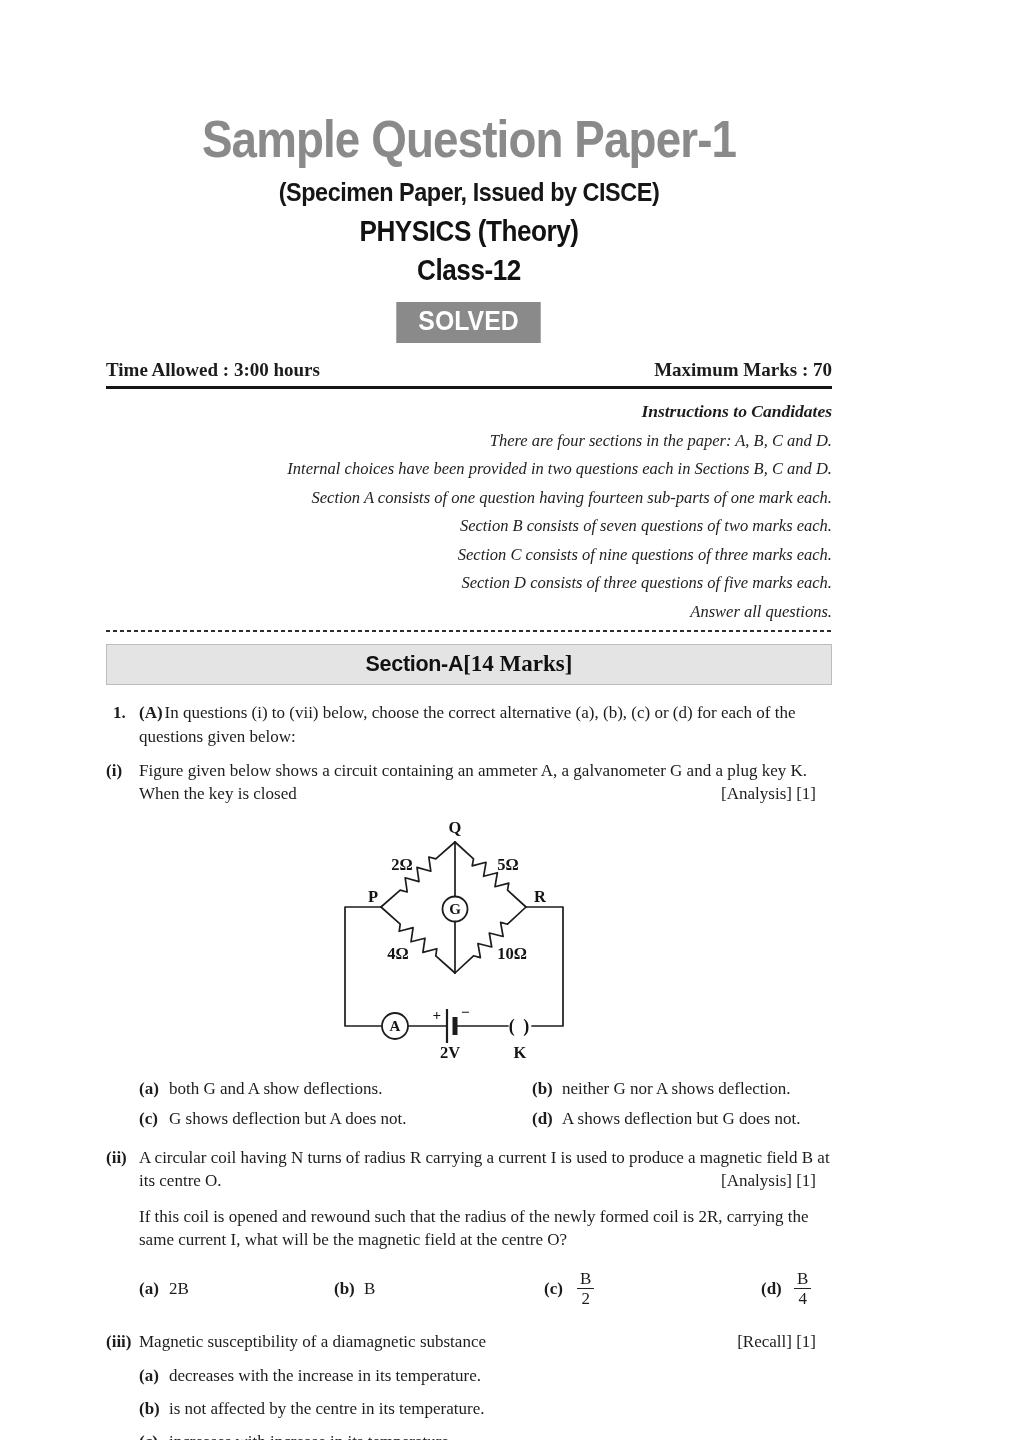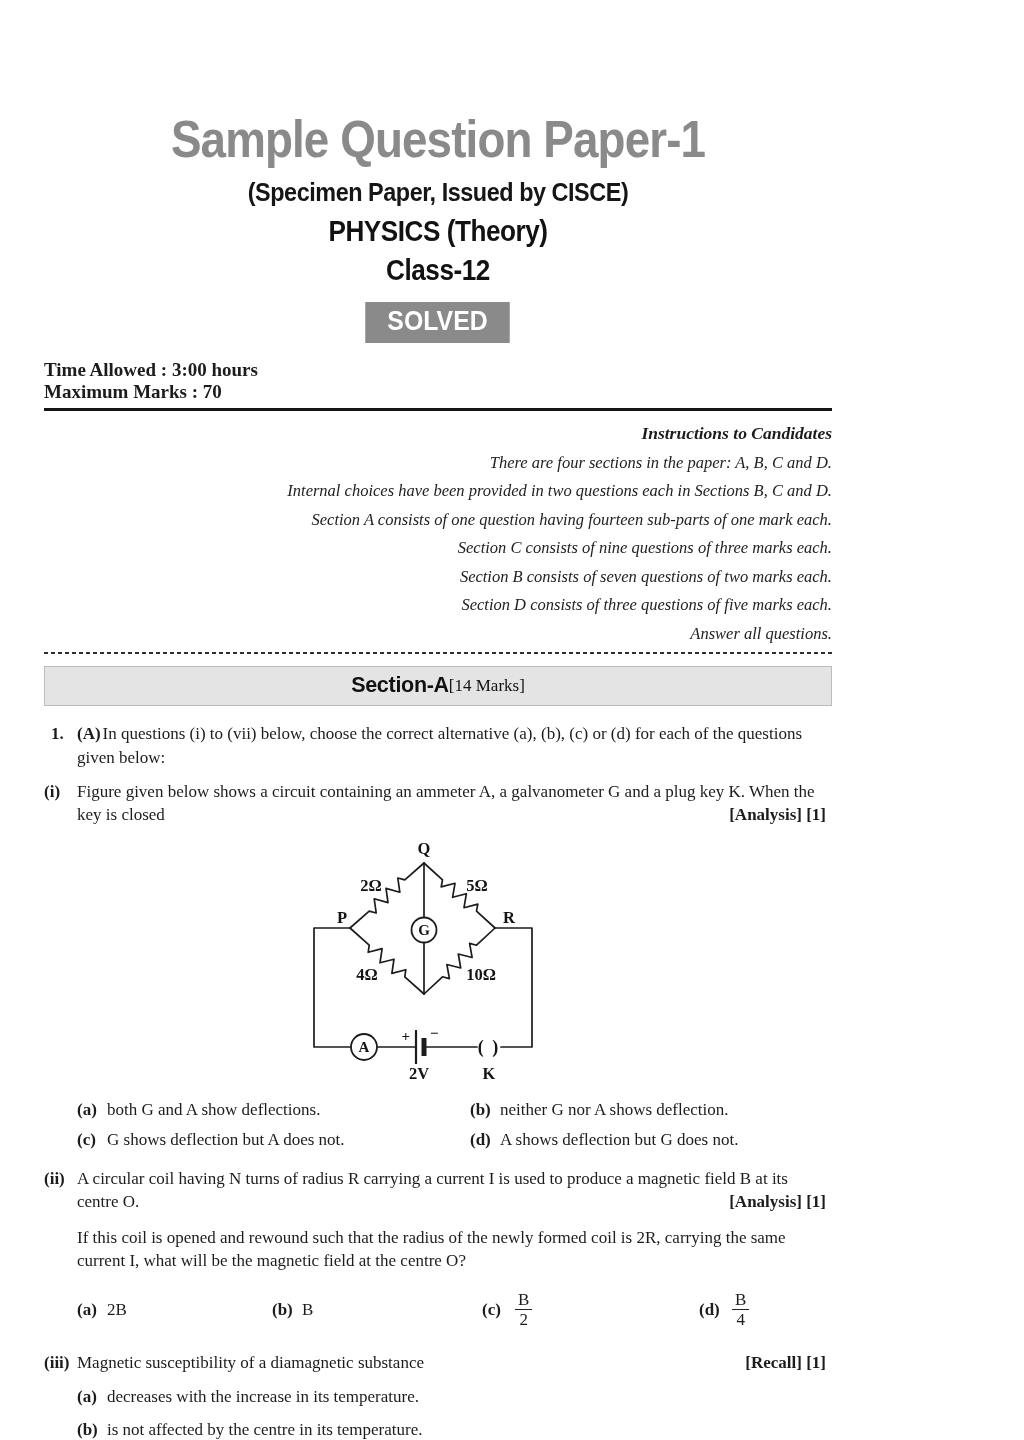--- a/index.html
+++ b/index.html
@@ -1,19 +1,19 @@
 <!DOCTYPE html>
 <html><head>
 <meta charset="utf-8">
 <style>
   * { margin:0; padding:0; box-sizing:border-box; }
   html,body { background:#ffffff; }
   .page {
     width:916px; height:1440px; background:#fff; position:relative;
-    padding:112px 84px 0 44px;
+    padding:112px 84px 0 106px;
     font-family:"Liberation Serif", serif; color:#1c1c1c; overflow:hidden;
   }
   
   .head { text-align:center; }
   .title {
     font-family:"Liberation Sans", sans-serif; font-weight:bold;
     font-size:52px; line-height:1.05; color:#8a8a8a;
     transform:scaleX(.88); transform-origin:center; letter-spacing:-1px;
     margin-bottom:10px;
   }
@@ -29,50 +29,50 @@
   }
   .grade { margin-bottom:15px; }
   .badge-wrap { display:flex; justify-content:center; margin-bottom:16px; }
   .badge {
     background:#8a8a8a; color:#fff; font-family:"Liberation Sans", sans-serif;
     font-weight:bold; font-size:27px; letter-spacing:0;
     padding:4px 24px 6px; transform:scaleX(.92);
   }
   .meta-row {
     display:flex; justify-content:space-between; align-items:baseline;
-    font-weight:bold; font-size:19px; margin-bottom:5px;flex-direction:column;
+    font-weight:bold; font-size:19px; margin-bottom:5px;
   }
   .head-rule { border:0; border-top:3px solid #151515; margin:2px 0 12px; }
   
   .instructions { text-align:right; font-style:italic; }
   .instructions .ins-head { font-weight:bold; font-size:17.5px; margin-bottom:9px; }
   .instructions .ins-line { font-size:16.5px; margin-bottom:8.5px; color:#222; }
   .dotline {
     height:2px; margin:8px 0 12px;
     background:repeating-linear-gradient(90deg,#2e2e2e 0 4px, transparent 4px 7px);
   }
   
   .section-bar {
     display:flex; justify-content:center; align-items:center;
     background:#e4e4e4; border:1px solid #bcbcbc;
     padding:6px 9px 7px; margin-bottom:16px;
   }
   .section-title {
     font-family:"Liberation Sans", sans-serif; font-weight:bold;
     font-size:21.5px; color:#111; letter-spacing:-.3px;
   }
-  .section-marks { font-weight:normal; font-size:17px; color:#111; }
+  .section-marks { font-weight:bold; font-size:23px; color:#111; }
   
   .qbody { font-size:17px; line-height:1.38; }
   .qrow { display:flex; margin-bottom:11px; }
   .qlabel { flex:0 0 33px; font-weight:bold; }
   .qlabel.num { padding-left:7px; }
   .qtext { flex:1; position:relative; }
   .inline-bold { font-weight:bold; margin-right:2px; }
-  .tag { position:absolute; right:6px; bottom:0; font-weight:bold; white-space:nowrap; }
+  .tag { position:absolute; right:16px; bottom:0; font-weight:normal; white-space:nowrap; }
   .para { margin:12px 0 12px 33px; position:relative; }
   
   .optgrid {
     display:grid; grid-template-columns:393px 1fr; row-gap:7px;
     margin:2px 0 15px 33px;
   }
   .opt { display:flex; }
   .olabel { flex:0 0 30px; font-weight:bold; }
   .optrow4 { display:flex; align-items:center; margin:8px 0 16px 33px; min-height:50px; }
   .oc1 { width:195px; } .oc2 { width:210px; } .oc3 { width:217px; } .oc4 { flex:1; }
@@ -114,22 +114,22 @@
       <span>Maximum Marks : 70</span>
     </div>
     <hr class="head-rule">
   </div>
 
   <div class="instructions">
     <div class="ins-head">Instructions to Candidates</div>
     <div class="ins-line">There are four sections in the paper: A, B, C and D.</div>
     <div class="ins-line">Internal choices have been provided in two questions each in Sections B, C and D.</div>
     <div class="ins-line">Section A consists of one question having fourteen sub-parts of one mark each.</div>
+    <div class="ins-line">Section B consists of seven questions of two marks each.</div>
     <div class="ins-line">Section C consists of nine questions of three marks each.</div>
-    <div class="ins-line">Section B consists of seven questions of two marks each.</div>
     <div class="ins-line">Section D consists of three questions of five marks each.</div>
     <div class="ins-line">Answer all questions.</div>
   </div>
 
   <div class="dotline"></div>
 
   <div class="section-bar">
     <span class="section-title">Section-A</span>
     <span class="section-marks">[14 Marks]</span>
   </div>

